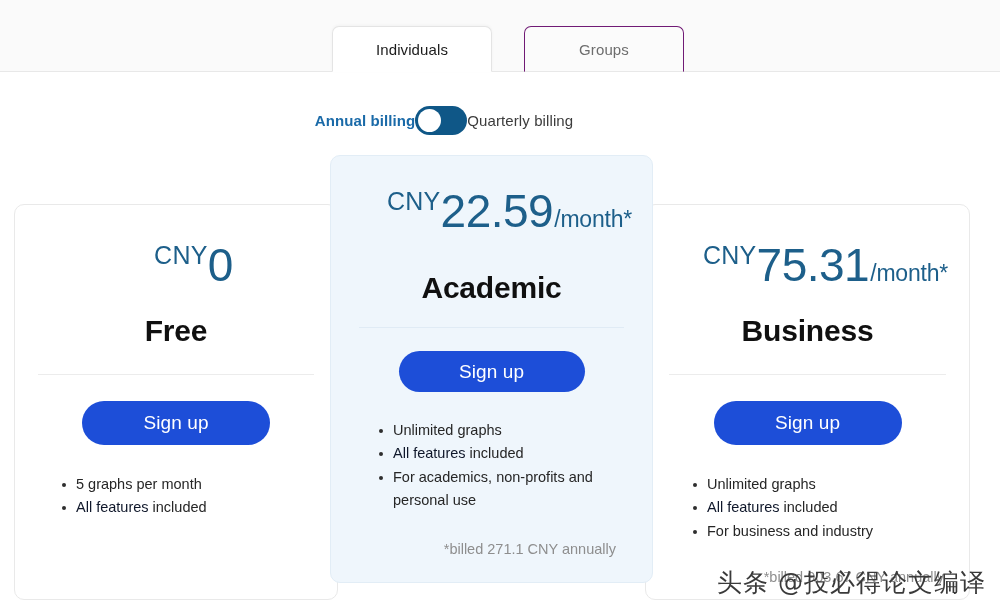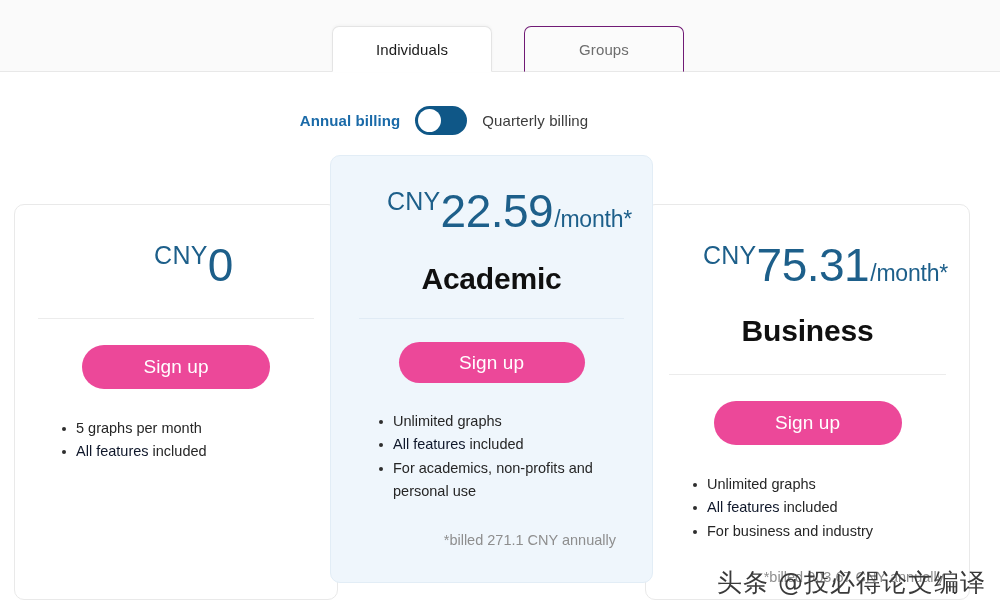--- a/index.html
+++ b/index.html
@@ -68,21 +68,20 @@
 
   
   .billing-row {
     position: absolute;
     left: 0;
     top: 106px;
     width: 888px;
     display: flex;
     align-items: center;
     justify-content: center;
-    gap: 15px;
   }
   .billing-label {
     font-size: 15px;
     letter-spacing: .1px;
   }
   .billing-label.annual {
     color: #1a6aa8;
     font-weight: bold;
   }
   .billing-label.quarterly {
@@ -174,21 +173,21 @@
     background: #ececec;
   }
   .card.academic .divider {
     background: #e0ebf5;
   }
 
   .signup {
     display: block;
     margin: 0 auto;
     border: none;
-    background: #ec4899;
+    background: #1d4ed8;
     color: #ffffff;
     font-family: "Liberation Sans", sans-serif;
     font-size: 19px;
     border-radius: 24px;
     cursor: pointer;
     letter-spacing: .1px;
   }
 
   ul.features {
     margin: 0;
@@ -226,21 +225,21 @@
 
   
   .free .price-line { margin-top: 33px; }
   .free .plan-name  { margin-top: 22px; }
   .free .divider    { margin: 26px 23px 0 23px; }
   .free .signup     { margin-top: 26px; width: 188px; height: 44px; }
   .free ul.features { margin-top: 28px; padding-left: 47px; }
 
   
   .academic .price-line { margin-top: 28px; }
-  .academic .plan-name  { margin-top: 24px; }
+  .academic .plan-name  { margin-top: 33px; }
   .academic .divider    { margin: 22px 28px 0 28px; }
   .academic .signup     { margin-top: 23px; width: 186px; height: 41px; }
   .academic ul.features { margin-top: 27px; padding-left: 48px; padding-right: 34px; }
   .academic .billed-note{ margin-top: 28px; padding-right: 36px; }
 
   
   .business .price-line { margin-top: 33px; }
   .business .plan-name  { margin-top: 22px; }
   .business .divider    { margin: 26px 23px 0 23px; }
   .business .signup     { margin-top: 26px; width: 188px; height: 44px; }
@@ -283,20 +282,21 @@
     </div>
     <span class="billing-label quarterly">Quarterly billing</span>
   </div>
 
   <div class="card free">
     <div class="price-line">
       <span class="cur">CNY</span>
         <span class="amount">0</span>
         <span class="per"></span>
     </div>
+    <div class="plan-name">Free</div>
     <div class="divider"></div>
     <button class="signup">Sign up</button>
     <ul class="features">
       <li><span>5 graphs per month</span></li>
       <li><a class="feat-link">All features</a><span> included</span></li>
     </ul>
   </div>
 
   <div class="card academic">
     <div class="price-line">

